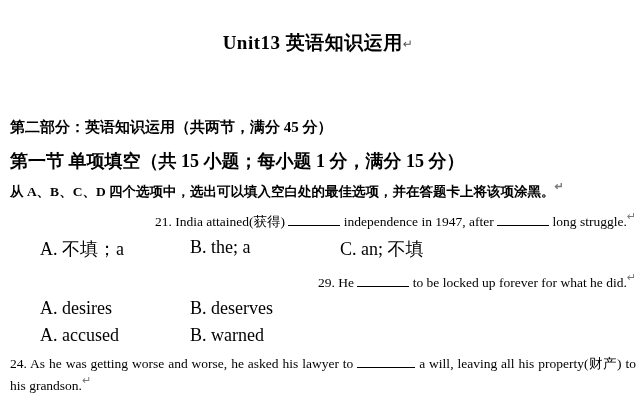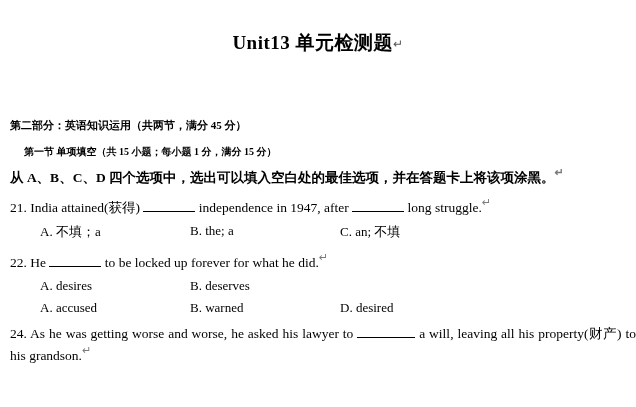--- a/index.html
+++ b/index.html
@@ -30,54 +30,55 @@
     margin-bottom: 0;
   }
   .title .pilcrow {
     font-weight: normal;
     font-size: 12px;
     color: #555;
     vertical-align: middle;
   }
   .section-head {
     font-weight: bold;
-    font-size: 11px;
+    font-size: 15px;
     margin-left: 10px;
     margin-top: 62px;
   }
   .subsection-head {
     font-weight: bold;
-    font-size: 10px;
-    margin-left: 24px;
+    font-size: 18px;
+    margin-left: 10px;
     margin-top: 12px;
   }
   .instruction {
     font-size: 13.5px;
     margin-left: 10px;
     margin-top: 7px;
     line-height: 1.25;
     font-weight: bold;
   }
   .question {
     font-size: 13.5px;
     margin-left: 10px;
     margin-top: 9px;
     line-height: 1.35;
     font-family: "Liberation Serif", serif;
+    text-align: right;
   }
   .blank {
     display: inline-block;
     border-bottom: 1px solid #000;
     width: 52px;
     vertical-align: baseline;
   }
   .blank.wide { width: 58px; }
   .options {
     display: flex;
-    font-size: 13px;
+    font-size: 18px;
     margin-top: 6px;
     margin-left: 10px;
   }
   .options .opt {
     display: block;
   }
   .opt-a { width: 150px; padding-left: 30px; }
   .opt-b { width: 150px; }
   .opt-c { width: 170px; }
   .opt-d { width: 130px; }
@@ -90,21 +91,21 @@
     text-align: justify;
     text-justify: inter-ideograph;
   }
 </style>
 </head>
 <body>
 
 <div class="page">
 
   <div class="title">
-    <span>Unit13  单元检测题</span><span class="pilcrow">↵</span>
+    <span>Unit13  英语知识运用</span><span class="pilcrow">↵</span>
   </div>
 
   <div class="section-head">第二部分：英语知识运用（共两节，满分 45 分）</div>
 
   <div class="subsection-head">第一节  单项填空（共 15 小题；每小题 1 分，满分 15 分）</div>
 
   <div class="instruction">
     <span>从 A、B、C、D 四个选项中，选出可以填入空白处的最佳选项，并在答题卡上将该项涂黑。</span><span class="pilcrow-mark">↵</span>
   </div>
 
@@ -116,34 +117,33 @@
     <span class="blank"></span>
     <span>long struggle.</span><span class="pilcrow-mark">↵</span>
   </div>
   <div class="options">
     <span class="opt opt-a">A. 不填；a</span>
     <span class="opt opt-b">B. the; a</span>
     <span class="opt opt-c">C. an; 不填</span>
   </div>
 
   <div class="question">
-    <span>22.</span>
+    <span>29.</span>
     <span>He</span>
     <span class="blank"></span>
     <span>to be locked up forever for what he did.</span><span class="pilcrow-mark">↵</span>
   </div>
   <div class="options">
     <span class="opt opt-a">A. desires</span>
     <span class="opt opt-b">B. deserves</span>
   </div>
 
   <div class="options">
     <span class="opt opt-a">A. accused</span>
     <span class="opt opt-b">B. warned</span>
-    <span class="opt opt-d">D. desired</span>
   </div>
 
   <div class="question justify">
     <span>24.</span>
     <span>As he was getting worse and worse, he asked his lawyer to</span>
     <span class="blank wide"></span>
     <span>a will, leaving all his property(财产) to his grandson.</span><span class="pilcrow-mark">↵</span>
   </div>
 
 </div>

